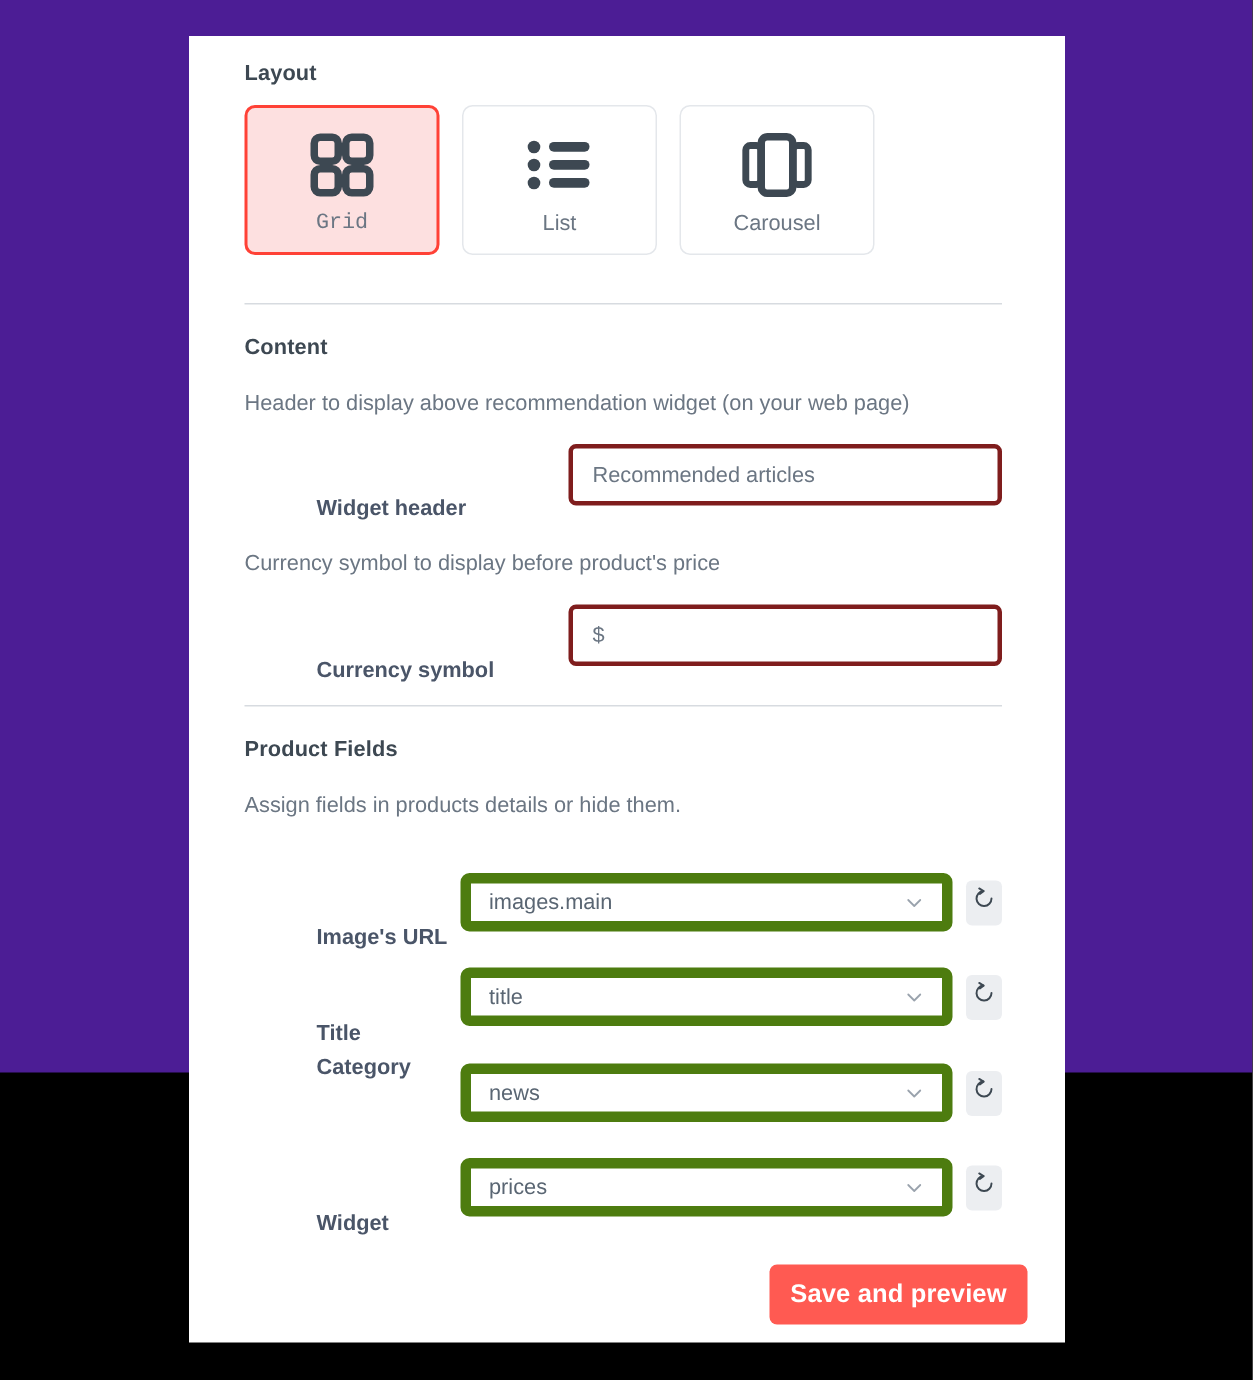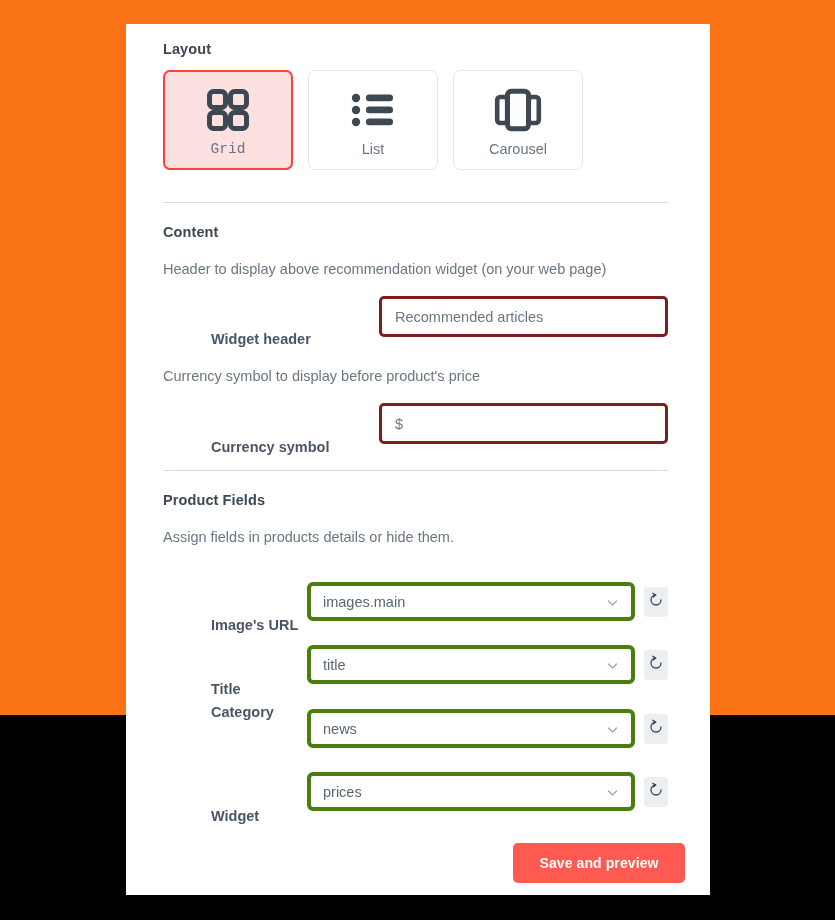--- a/index.html
+++ b/index.html
@@ -7,21 +7,21 @@
     width: 835px;
     height: 920px;
     background: #000000;
     font-family: "Liberation Sans", sans-serif;
     overflow: hidden;
   }
   .stage {
     position: relative;
     width: 835px;
     height: 715px;
-    background: #f97316;
+    background: #4c1d95;
   }
   .panel {
     position: absolute;
     left: 126px;
     top: 24px;
     width: 584px;
     height: 871px;
     background: #ffffff;
     overflow: hidden;
   }
@@ -122,21 +122,21 @@
     width: 361px;
     height: 39px;
     display: flex;
     align-items: center;
     gap: 9px;
   }
   .select-box {
     position: relative;
     width: 329px;
     height: 39px;
-    border: 4px solid #4d7c0f;
+    border: 7px solid #4d7c0f;
     border-radius: 6px;
     background: #ffffff;
     display: flex;
     align-items: center;
     padding: 0 12px;
     cursor: pointer;
   }
   .select-value {
     font-size: 14.5px;
     color: #5a6673;
@@ -169,21 +169,21 @@
     position: absolute;
     left: 387px;
     top: 819px;
     width: 172px;
     height: 40px;
     background: #ff5a52;
     border: none;
     border-radius: 5px;
     color: #ffffff;
     font-family: "Liberation Sans", sans-serif;
-    font-size: 14px;
+    font-size: 17px;
     font-weight: bold;
     cursor: pointer;
     letter-spacing: 0.1px;
   }
 </style>
 </head>
 <body>
 
 <div class="stage">
   <div class="panel">

